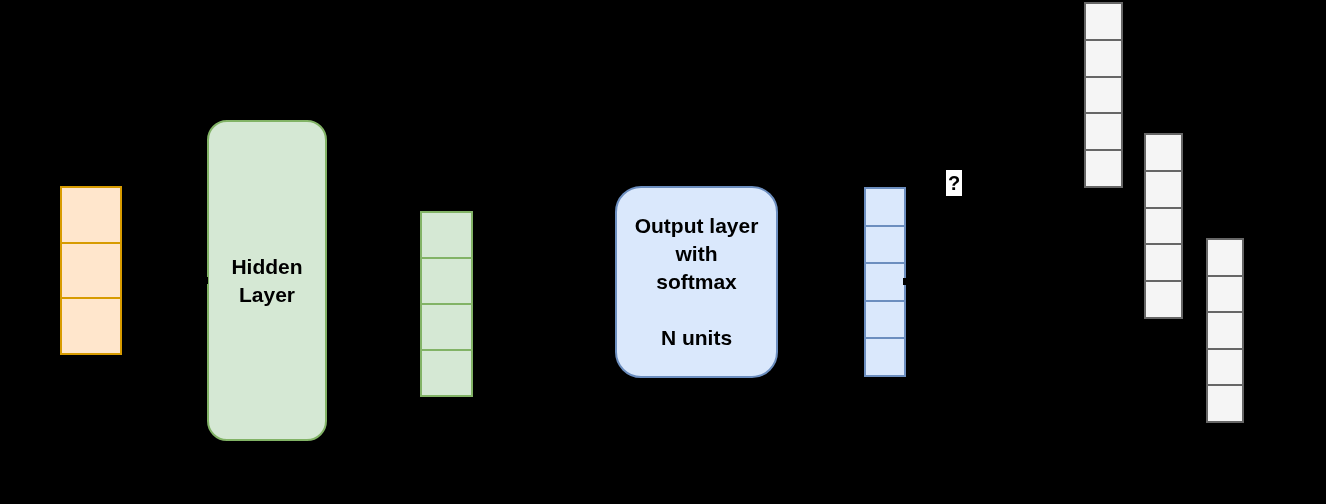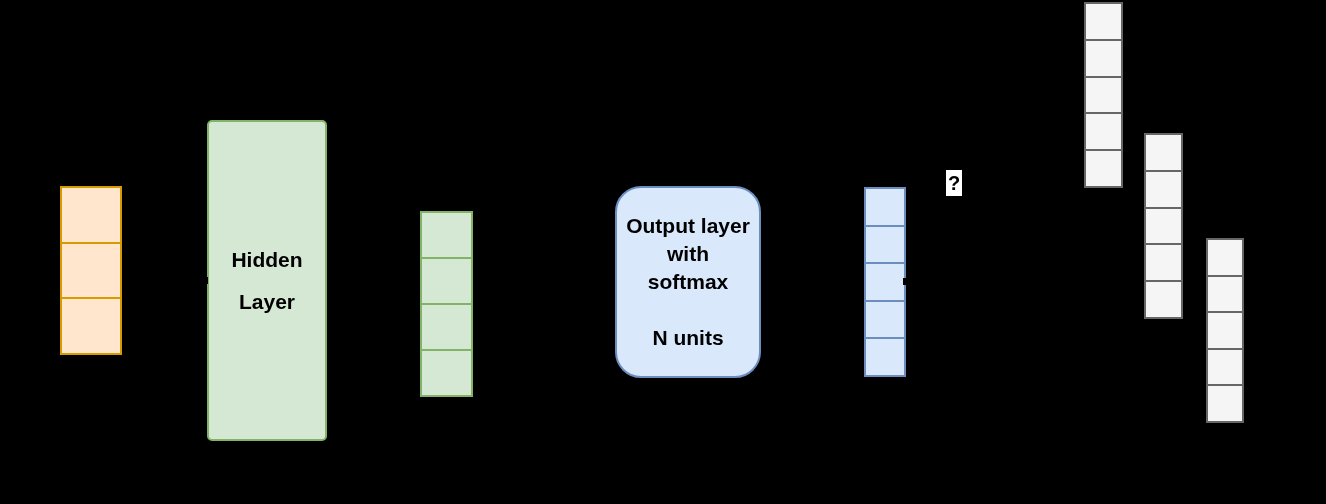--- a/index.html
+++ b/index.html
@@ -23,21 +23,21 @@
   .vstack .cell:first-child{margin-top:0;}
   .box{
     position:absolute;
     display:flex;align-items:center;justify-content:center;
     text-align:center;
     font-weight:bold;font-size:21px;
     white-space:pre-line;
     box-sizing:border-box;
     border:2px solid;
   }
-  .box-hidden{border-radius:5px;line-height:42px;text-align:center;}
+  .box-hidden{border-radius:20px;line-height:28px;text-align:center;}
   .box-output{border-radius:26px;line-height:28px;}
   .qmark{
     position:absolute;
     left:946px;top:170px;width:16px;height:26px;
     display:flex;align-items:center;justify-content:center;
     font-weight:bold;font-size:20px;line-height:26px;
   }
   .artifact{
     position:absolute;
     background:#000000;
@@ -59,21 +59,21 @@
 Layer</span>
   </div>
 
   <div class="vstack" style="left:420px;top:211px;width:53px;height:186px;">
       <div class="cell" style="background: rgb(213, 232, 212); border-color: rgb(130, 179, 102);"></div>
       <div class="cell" style="background: rgb(213, 232, 212); border-color: rgb(130, 179, 102);"></div>
       <div class="cell" style="background: rgb(213, 232, 212); border-color: rgb(130, 179, 102);"></div>
       <div class="cell" style="background: rgb(213, 232, 212); border-color: rgb(130, 179, 102);"></div>
     </div>
 
-  <div class="box box-output" style="left: 615px; top: 186px; width: 146px; height: 192px; background: rgb(218, 232, 252); border-color: rgb(108, 142, 191); color: rgb(0, 0, 0);">
+  <div class="box box-output" style="left: 615px; top: 186px; width: 163px; height: 192px; background: rgb(218, 232, 252); border-color: rgb(108, 142, 191); color: rgb(0, 0, 0);">
     <span>Output layer
 with
 softmax
 
 N units</span>
   </div>
 
   <div class="vstack" style="left:864px;top:187px;width:42px;height:190px;">
       <div class="cell" style="background: rgb(218, 232, 252); border-color: rgb(108, 142, 191);"></div>
       <div class="cell" style="background: rgb(218, 232, 252); border-color: rgb(108, 142, 191);"></div>

